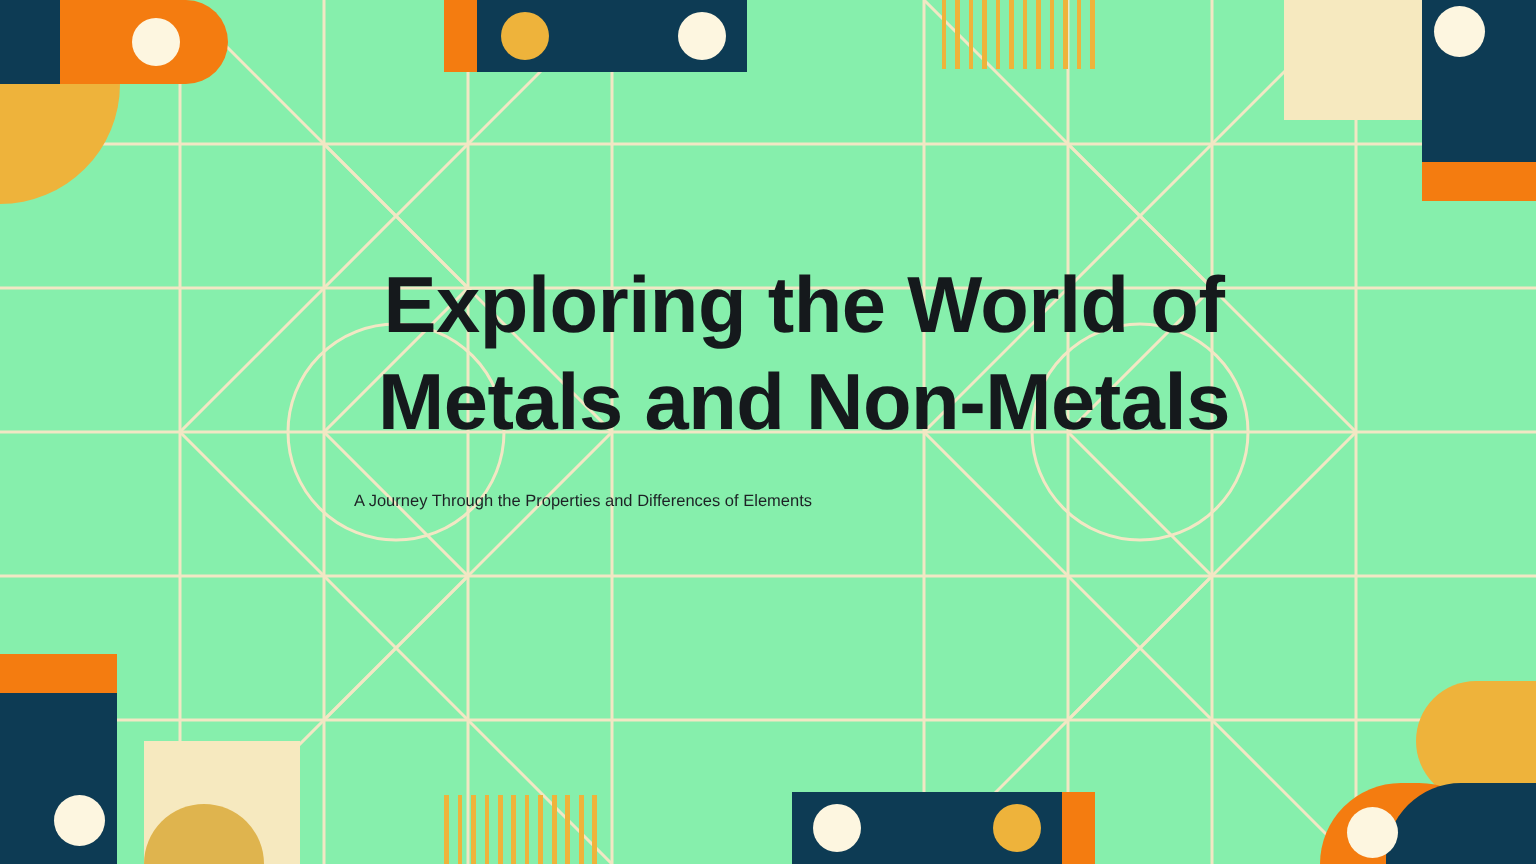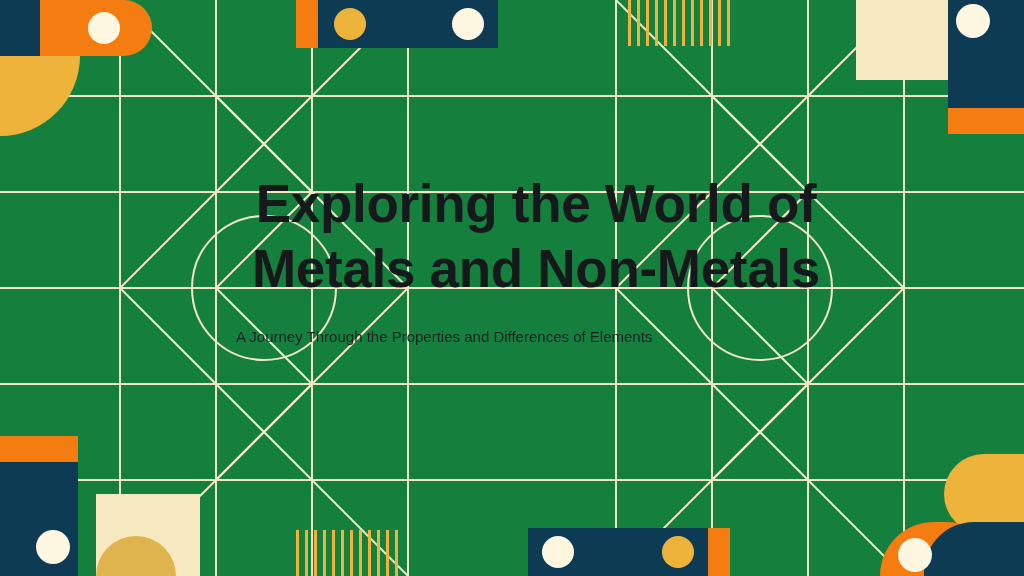--- a/index.html
+++ b/index.html
@@ -5,21 +5,21 @@
   html, body {
     margin: 0;
     padding: 0;
     background: #ffffff;
   }
   .slide {
     position: relative;
     width: 1024px;
     height: 576px;
     overflow: hidden;
-    background: #15803d;
+    background: #86efac;
     font-family: "Liberation Sans", sans-serif;
   }
 
   
   .bg-pattern {
     position: absolute;
     inset: 0;
     pointer-events: none;
   }
 
@@ -219,21 +219,21 @@
     font-size: 53px;
     line-height: 1.22;
     font-weight: bold;
     color: #15191c;
     text-align: center;
     margin: 0;
     letter-spacing: -0.3px;
   }
   .slide-subtitle {
     margin: 26px 0 0 0;
-    font-size: 15px;
+    font-size: 11px;
     color: #1d2225;
     text-align: left;
     line-height: 1.35;
   }
 </style>
 </head>
 <body>
 
 <div class="slide">
 

